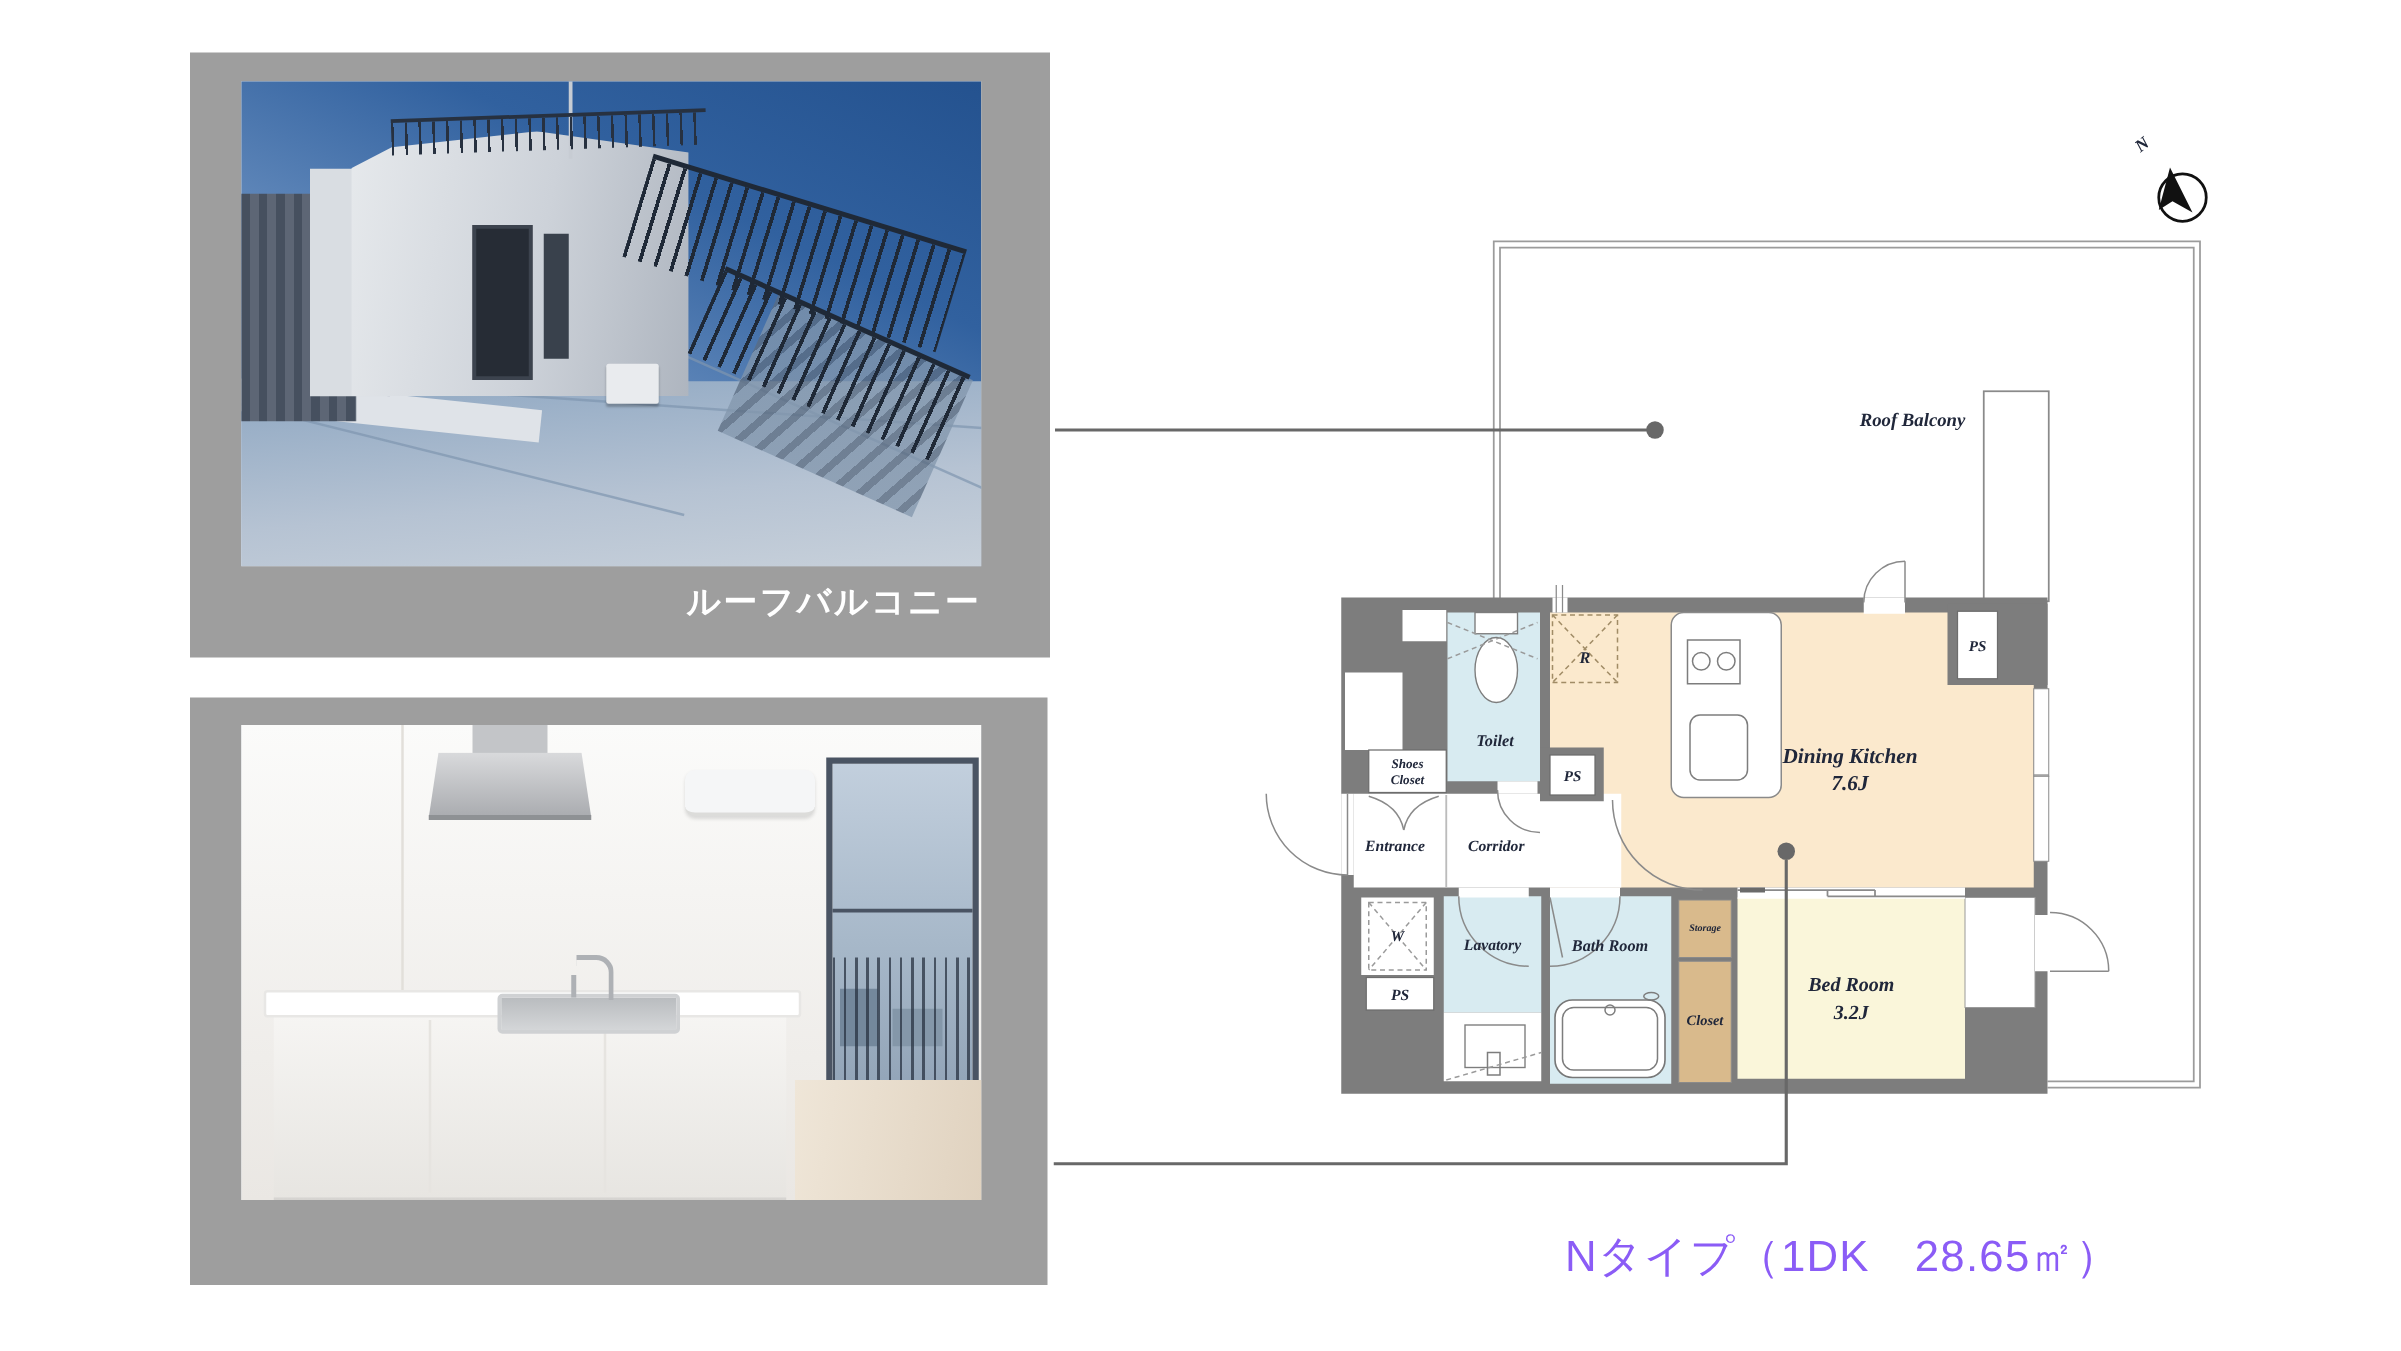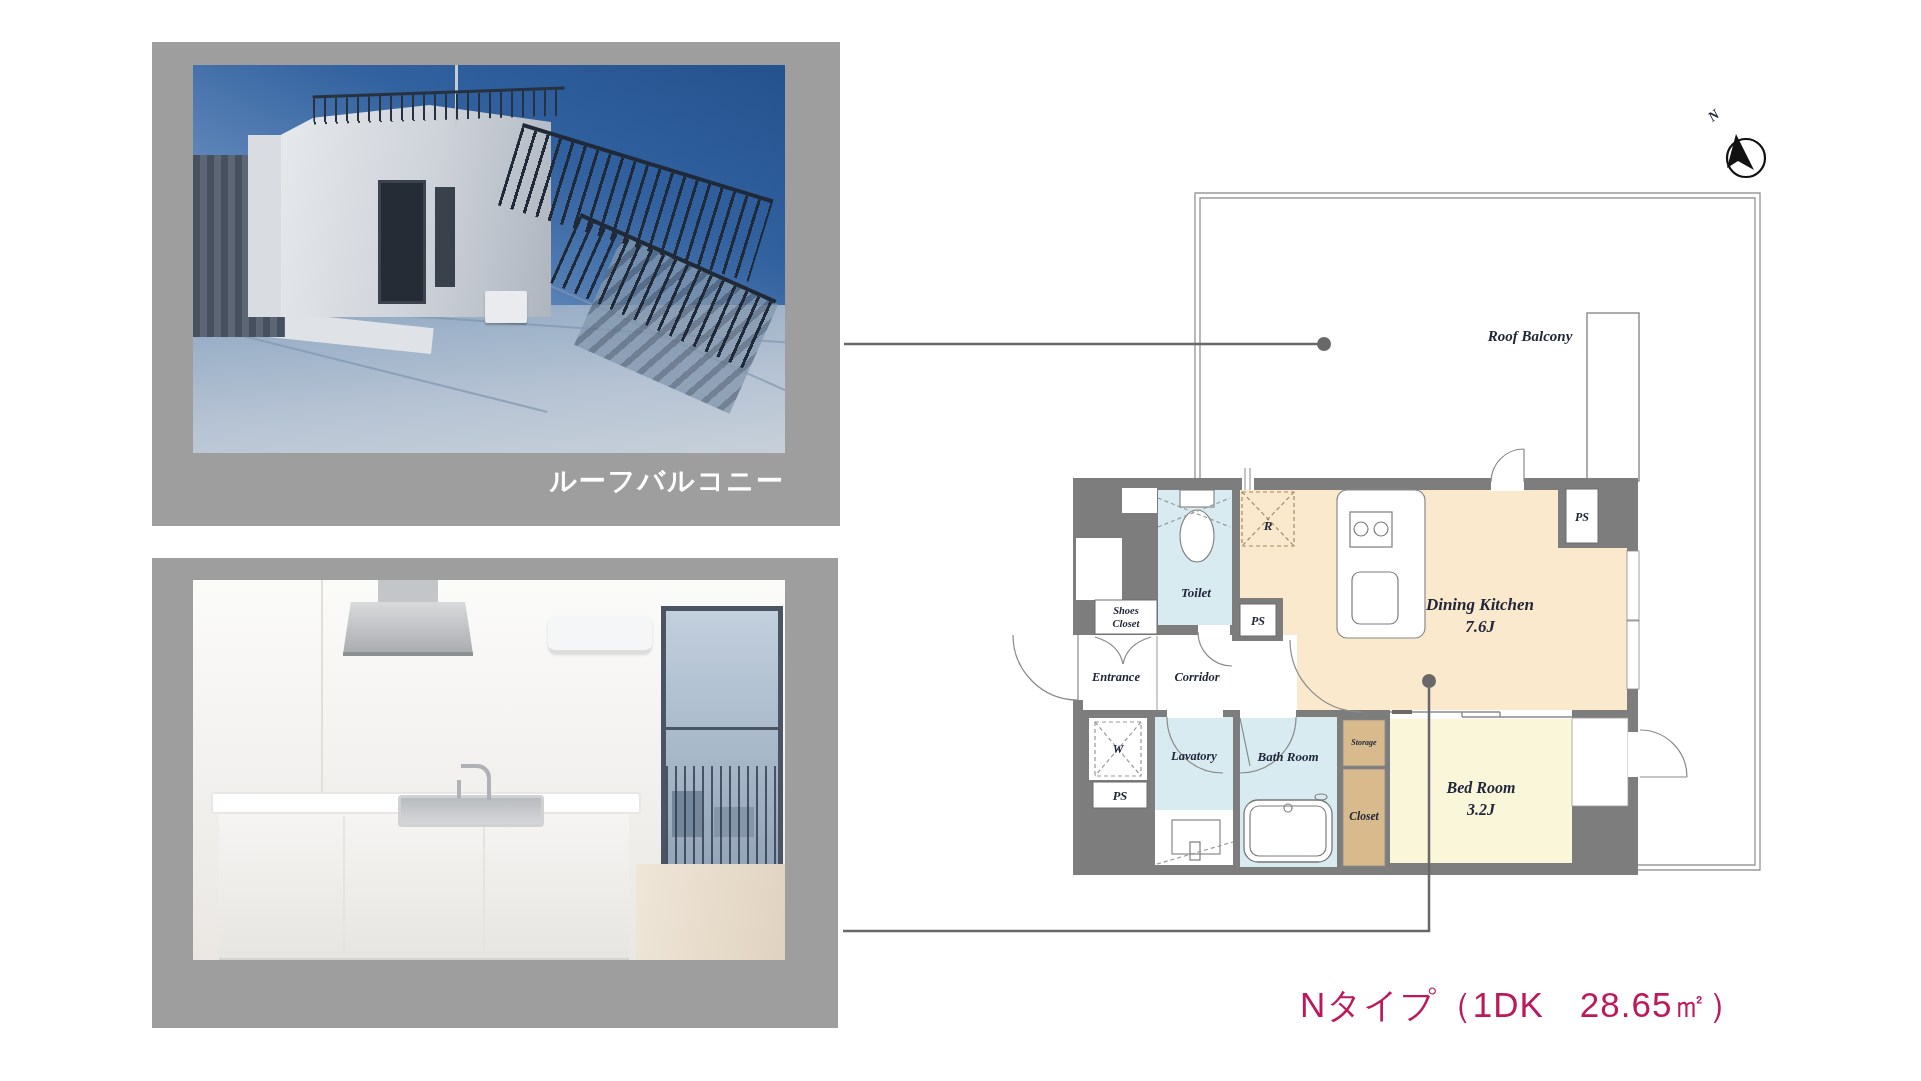--- a/index.html
+++ b/index.html
@@ -13,22 +13,22 @@
            white-space:nowrap;font-family:"Liberation Sans",sans-serif;}
   
   svg{position:absolute;left:0;top:0;}
   .plan-label{font-family:"Liberation Serif",serif;font-style:italic;font-weight:600;fill:#20273a;}
   .thinline{fill:none;stroke:#9b9b9b;stroke-width:1.4;}
   .fixline{fill:none;stroke:#7d7d7d;stroke-width:1.2;}
   .doorarc{fill:none;stroke:#8a8a8a;stroke-width:1.2;}
   .dash{fill:none;stroke:#9a9a9a;stroke-width:1.2;stroke-dasharray:4 3;}
   .dashbrown{fill:none;stroke:#a18c66;stroke-width:1.2;stroke-dasharray:4 3;}
   
-  #plan-title{position:absolute;left:1252px;top:982px;font-size:35px;color:#be185d;
-              letter-spacing:1px;font-weight:500;white-space:nowrap;margin-left:48px;}
+  #plan-title{position:absolute;left:1252px;top:982px;font-size:35px;color:#8b5cf6;
+              letter-spacing:1px;font-weight:500;white-space:nowrap;}
   
   .sky{inset:0;background:linear-gradient(205deg,#24528f 0%,#31619f 30%,#5d85b8 55%,#9ab4d5 80%,#c6d4e6 100%);}
   .roof-floor{left:0;top:240px;width:592px;height:148px;
       background:linear-gradient(175deg,#8ea7c2,#b6c3d3 60%,#c7d0da);}
   .joint{background:#7f95af;height:2px;opacity:.7;}
   .fence{left:0;top:90px;width:92px;height:182px;
       background:repeating-linear-gradient(90deg,#46505f 0 7px,#5d6675 7px 14px);}
   .penthouse{left:88px;top:40px;width:270px;height:212px;
       background:linear-gradient(100deg,#e6e9ec 0%,#cdd2d9 55%,#aeb5bf 100%);
       clip-path:polygon(0 14%,12% 6%,55% 0,100% 8%,100% 100%,0 100%);}

